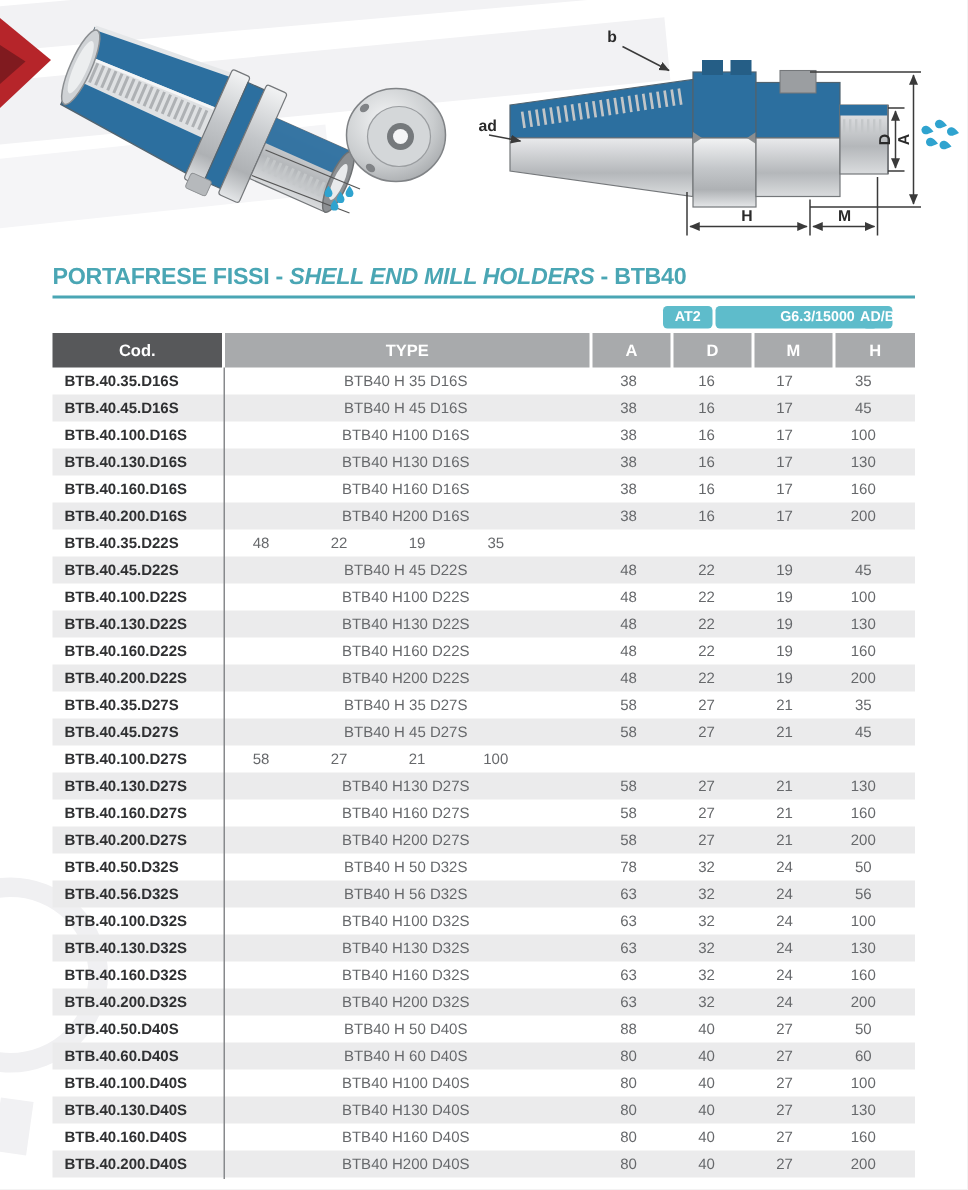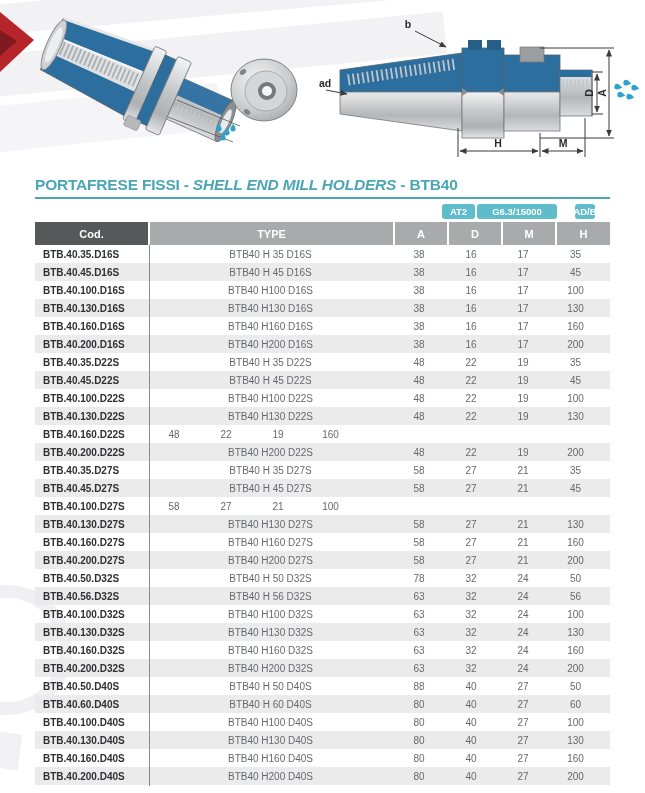--- a/index.html
+++ b/index.html
@@ -16,21 +16,21 @@
   .topart{position:absolute;left:0;top:0;z-index:1;}
   
   .title{position:absolute;left:35px;top:176px;z-index:2;font-size:15.5px;font-weight:bold;
          letter-spacing:-0.2px;white-space:nowrap;}
   .title .it{font-style:italic;}
   .title-underline{position:absolute;left:35px;top:197px;width:575px;height:2px;z-index:2;}
   
   .badge{position:absolute;top:204px;height:15px;z-index:2;border-radius:3px;color:#fff;
          font-size:9.5px;font-weight:bold;display:flex;align-items:center;justify-content:center;}
   .badge-at2{left:442px;width:33px;}
-  .badge-g63{left:477px;width:80px;}
+  .badge-g63{left:477px;width:80px;padding-left:28px;}
   .badge-adb{left:575px;width:20px;}
   
   .tbl{position:absolute;left:35px;top:222px;width:575px;z-index:2;}
   .t-head{display:flex;column-gap:2px;height:23px;}
   .h-cell{display:flex;align-items:center;justify-content:center;color:#fff;
           font-size:11px;font-weight:bold;}
   .c-cod{width:113px;}
   .c-type{width:243px;text-align:right;}
   .c-a,.c-d,.c-m{width:52px;}
   .c-h{width:53px;}
@@ -259,21 +259,20 @@
         <div class="t-row alt">
           <div class="t-cell c-cod">BTB.40.200.D16S</div>
           <div class="t-cell c-type">BTB40 H200 D16S</div>
           <div class="t-cell c-a">38</div>
           <div class="t-cell c-d">16</div>
           <div class="t-cell c-m">17</div>
           <div class="t-cell c-h">200</div>
         </div>
         <div class="t-row">
           <div class="t-cell c-cod">BTB.40.35.D22S</div>
-          <div class="t-cell c-type">BTB40 H 35 D22S</div>
           <div class="t-cell c-a">48</div>
           <div class="t-cell c-d">22</div>
           <div class="t-cell c-m">19</div>
           <div class="t-cell c-h">35</div>
         </div>
         <div class="t-row alt">
           <div class="t-cell c-cod">BTB.40.45.D22S</div>
           <div class="t-cell c-type">BTB40 H 45 D22S</div>
           <div class="t-cell c-a">48</div>
           <div class="t-cell c-d">22</div>
@@ -291,20 +290,21 @@
         <div class="t-row alt">
           <div class="t-cell c-cod">BTB.40.130.D22S</div>
           <div class="t-cell c-type">BTB40 H130 D22S</div>
           <div class="t-cell c-a">48</div>
           <div class="t-cell c-d">22</div>
           <div class="t-cell c-m">19</div>
           <div class="t-cell c-h">130</div>
         </div>
         <div class="t-row">
           <div class="t-cell c-cod">BTB.40.160.D22S</div>
+          <div class="t-cell c-type">BTB40 H160 D22S</div>
           <div class="t-cell c-a">48</div>
           <div class="t-cell c-d">22</div>
           <div class="t-cell c-m">19</div>
           <div class="t-cell c-h">160</div>
         </div>
         <div class="t-row alt">
           <div class="t-cell c-cod">BTB.40.200.D22S</div>
           <div class="t-cell c-type">BTB40 H200 D22S</div>
           <div class="t-cell c-a">48</div>
           <div class="t-cell c-d">22</div>

